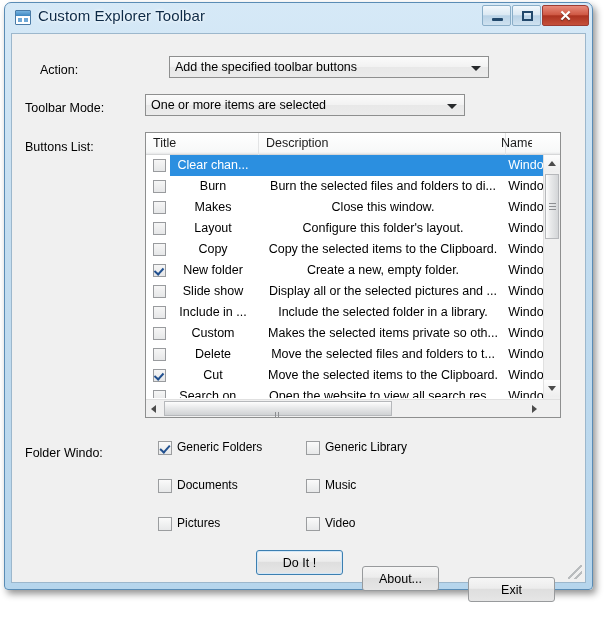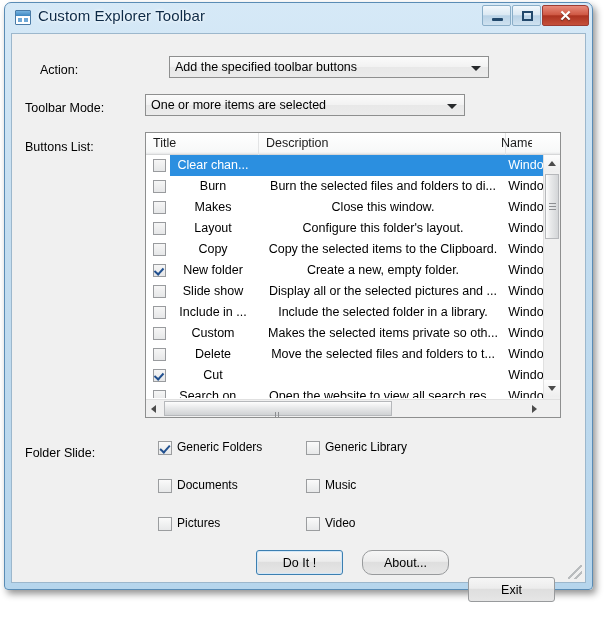--- a/index.html
+++ b/index.html
@@ -430,20 +430,21 @@
             </div>
             <div class="lv-row">
               <span class="lv-cb"></span>
               <span class="cell cell-title">Delete</span>
               <span class="cell cell-desc">Move the selected files and folders to t...</span>
               <span class="cell cell-name">Windo</span>
             </div>
             <div class="lv-row">
               <span class="lv-cb checked"></span>
               <span class="cell cell-title">Cut</span>
+              <span class="cell cell-desc">Move the selected items to the Clipboard.</span>
               <span class="cell cell-name">Windo</span>
             </div>
             <div class="lv-row">
               <span class="lv-cb"></span>
               <span class="cell cell-title">Search on...</span>
               <span class="cell cell-desc">Open the website to view all search res...</span>
               <span class="cell cell-name">Windo</span>
             </div>
           </div>
 
@@ -469,21 +470,21 @@
             </div>
           <div class="hthumb">
             <span class="grip-v"><i></i><i></i></span>
           </div>
           <div class="hsb-btn right">
               <span class="tri-r"></span>
             </div>
         </div>
       </div>
 
-      <div class="label" style="left:13px; top:412px;">Folder Slide:</div>
+      <div class="label" style="left:13px; top:412px;">Folder Windo:</div>
       <div id="folder-types">
           <div class="ftcb" style="left: 146px; top: 406px;">
             <span class="box checked"></span>
             <span class="txt">Generic Folders</span>
           </div>
           <div class="ftcb" style="left: 294px; top: 406px;">
             <span class="box"></span>
             <span class="txt">Generic Library</span>
           </div>
           <div class="ftcb" style="left: 146px; top: 444px;">
@@ -498,19 +499,19 @@
             <span class="box"></span>
             <span class="txt">Pictures</span>
           </div>
           <div class="ftcb" style="left: 294px; top: 482px;">
             <span class="box"></span>
             <span class="txt">Video</span>
           </div>
         </div>
 
       <div class="btn default" style="left:244px; top:516px; width:87px;">Do It !</div>
-      <div class="btn" style="left:350px; top:516px; width:87px;border-radius:10px;">About...</div>
+      <div class="btn" style="left:350px; top:532px; width:77px;">About...</div>
       <div class="btn" style="left:456px; top:516px; width:87px;margin-top:27px;">Exit</div>
 
       <div class="resize-grip"></div>
     </div>
   </div>
 </div>
 
 </body></html>

